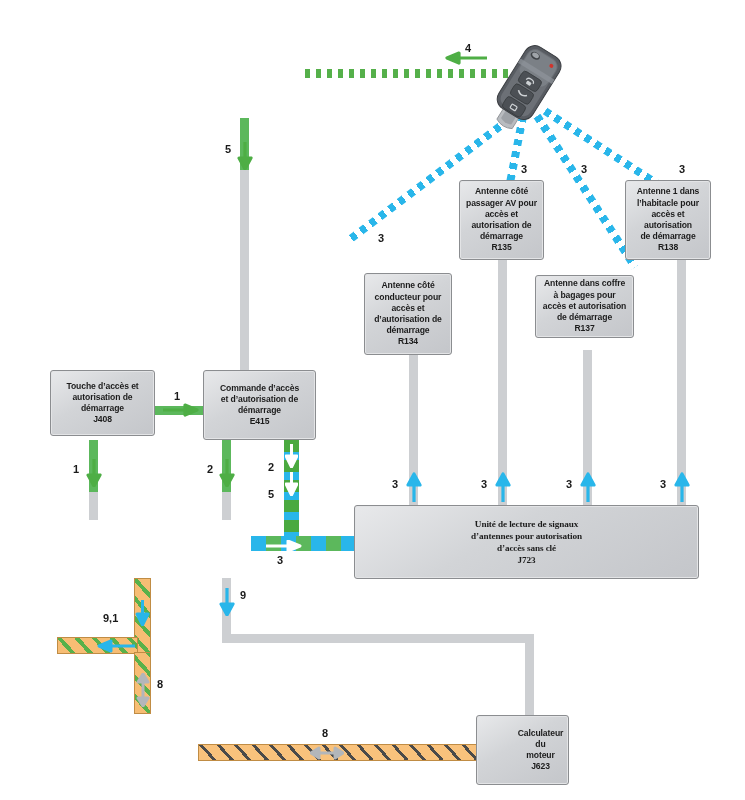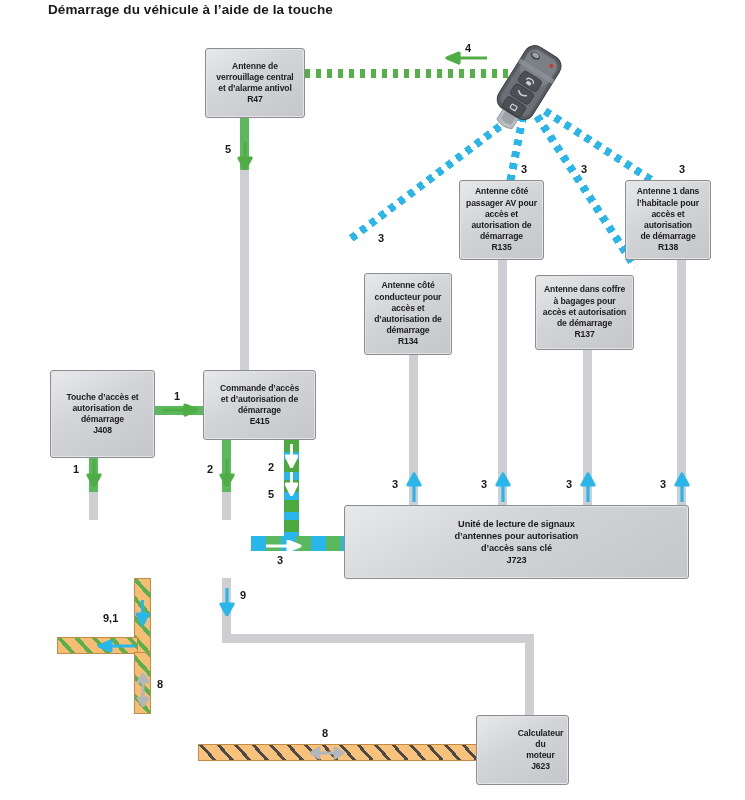--- a/index.html
+++ b/index.html
@@ -95,21 +95,20 @@
   .arw{position:absolute;z-index:36;}
 
   
   .fob{position:absolute;z-index:50;}
 </style>
 </head>
 <body>
 
 <div id="page">
 
-  <div class="title">Démarrage du véhicule à l’aide de la touche</div>
 
   <div class="grey" style="left:240px;top:118px;width:9px;height:268px;"></div>
 
   <div class="grey" style="left:89px;top:440px;width:9px;height:80px;"></div>
 
   <div class="grey" style="left:222px;top:440px;width:9px;height:80px;"></div>
 
   <div class="grey" style="left:155px;top:406px;width:48px;height:9px;"></div>
 
   <div class="grey" style="left:409px;top:355px;width:9px;height:155px;"></div>
@@ -165,50 +164,47 @@
         <rect x="43" y="73" width="6" height="4.5" rx="1" fill="none" stroke="#cdd1d4" stroke-width="1.2"></rect>
 
         <ellipse cx="37" cy="20" rx="5" ry="3.4" fill="#3f4347"></ellipse>
         <ellipse cx="37" cy="19.4" rx="3.6" ry="2.3" fill="#9fa4a9"></ellipse>
 
         <circle cx="56" cy="20" r="2" fill="#d0342c"></circle>
       </g>
     </svg>
   </div>
 
-  <div class="box" style="left:205px;top:48px;width:100px;height:70px;">
-    <div class="txt">Antenne de<br>verrouillage central<br>et d’alarme antivol<br>R47</div>
-  </div>
 
   <div class="box" style="left:459px;top:180px;width:85px;height:80px;">
     <div class="txt">Antenne côté<br>passager AV pour<br>accès et<br>autorisation de<br>démarrage<br>R135</div>
   </div>
 
   <div class="box" style="left:625px;top:180px;width:86px;height:80px;">
     <div class="txt">Antenne 1 dans<br>l’habitacle pour<br>accès et autorisation<br>de démarrage<br>R138</div>
   </div>
 
   <div class="box" style="left:364px;top:273px;width:88px;height:82px;">
     <div class="txt">Antenne côté<br>conducteur pour<br>accès et<br>d’autorisation de<br>démarrage<br>R134</div>
   </div>
 
-  <div class="box" style="left:535px;top:275px;width:99px;height:75px;">
+  <div class="box" style="left:535px;top:275px;width:99px;height:63px;">
     <div class="txt">Antenne dans coffre<br>à bagages pour<br>accès et autorisation<br>de démarrage<br>R137</div>
   </div>
 
-  <div class="box" style="left:50px;top:370px;width:105px;height:88px;">
+  <div class="box" style="left:50px;top:370px;width:105px;height:66px;">
     <div class="txt">Touche d’accès et<br>autorisation de<br>démarrage<br>J408</div>
   </div>
 
   <div class="box" style="left:203px;top:370px;width:113px;height:70px;">
     <div class="txt">Commande d’accès<br>et d’autorisation de<br>démarrage<br>E415</div>
   </div>
 
 
-  <div class="box wide" style="left:344px;top:505px;width:345px;height:74px;">
+  <div class="box wide" style="left:354px;top:505px;width:345px;height:74px;font-family:Liberation Serif, serif;">
     <div class="txt">Unité de lecture de signaux<br>d’antennes pour autorisation<br>d’accès sans clé<br>J723</div>
   </div>
 
 
   <div class="box" style="left:476px;top:715px;width:93px;height:70px;padding-left:36px;">
     <div class="txt">Calculateur du<br>moteur<br>J623</div>
   </div>
 
   <div class="arw" style="left:445px;top:50px;">
     <svg width="42" height="16">

